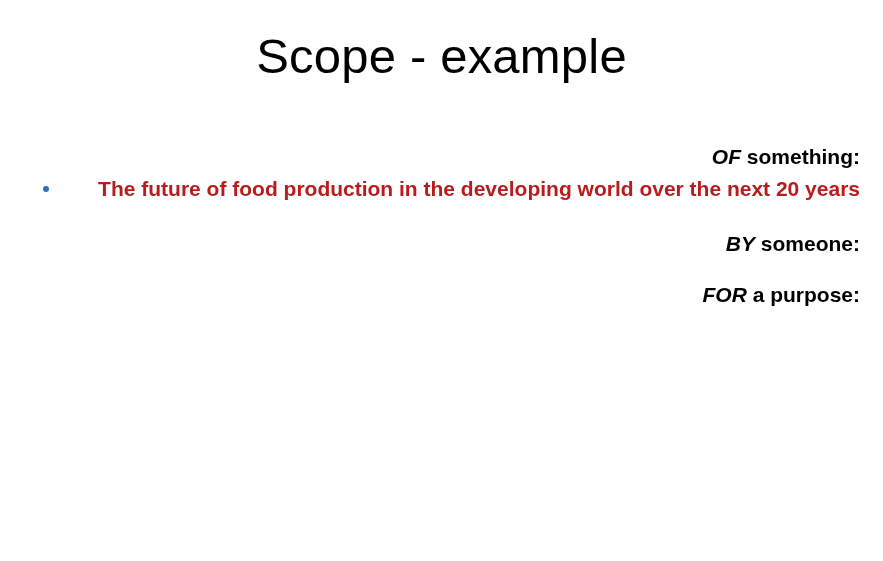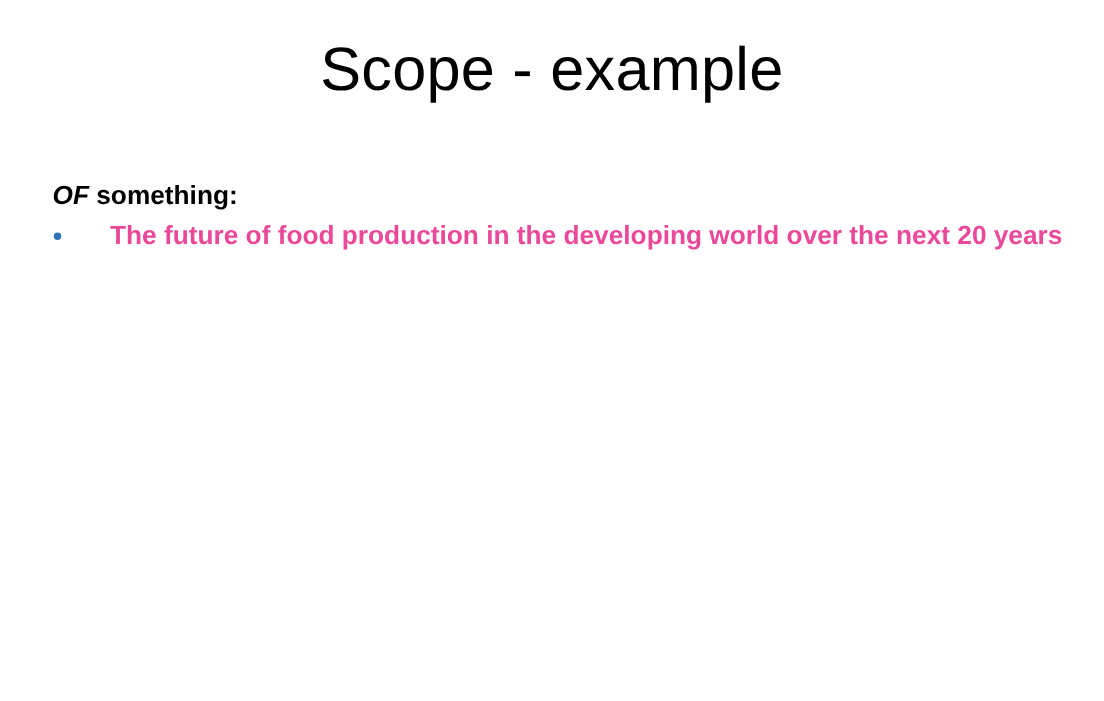--- a/index.html
+++ b/index.html
@@ -35,20 +35,21 @@
     white-space: nowrap;
   }
   .body-area {
     position: absolute;
     top: 143px;
     left: 40px;
     width: 820px;
   }
   .group {
     margin-bottom: 22px;
+    text-align: right;
   }
   .group:last-child {
     margin-bottom: 0;
   }
   .group-heading {
     font-family: "Liberation Sans", sans-serif;
     font-weight: bold;
     font-size: 21px;
     line-height: 27px;
     color: #000000;
@@ -62,21 +63,21 @@
     list-style: none;
     margin: 0;
     padding: 0;
   }
   ul.bullets li {
     position: relative;
     font-family: "Liberation Sans", sans-serif;
     font-weight: bold;
     font-size: 21px;
     line-height: 30px;
-    color: #ec4899;
+    color: #b91c1c;
     padding-left: 48px;
     margin: 0 0 1px 0;
   }
   ul.bullets li.wide {
     padding-left: 48px;
   }
   ul.bullets li.indent {
     padding-left: 58px;
   }
   ul.bullets li .bullet-dot {
@@ -110,19 +111,25 @@
       </div>
       <ul class="bullets">
         <li class="wide">
           <span class="bullet-dot"></span>
           <span class="bullet-text">The future of food production in the developing world over the next 20 years</span>
         </li>
       </ul>
     </div>
 
     <div class="group g2">
+      <div class="group-heading">
+        <span class="kw">BY</span><span> someone:</span>
+      </div>
     </div>
 
     <div class="group">
+      <div class="group-heading">
+        <span class="kw">FOR</span><span> a purpose:</span>
+      </div>
     </div>
 
   </div>
 </div>
 
 </body></html>

